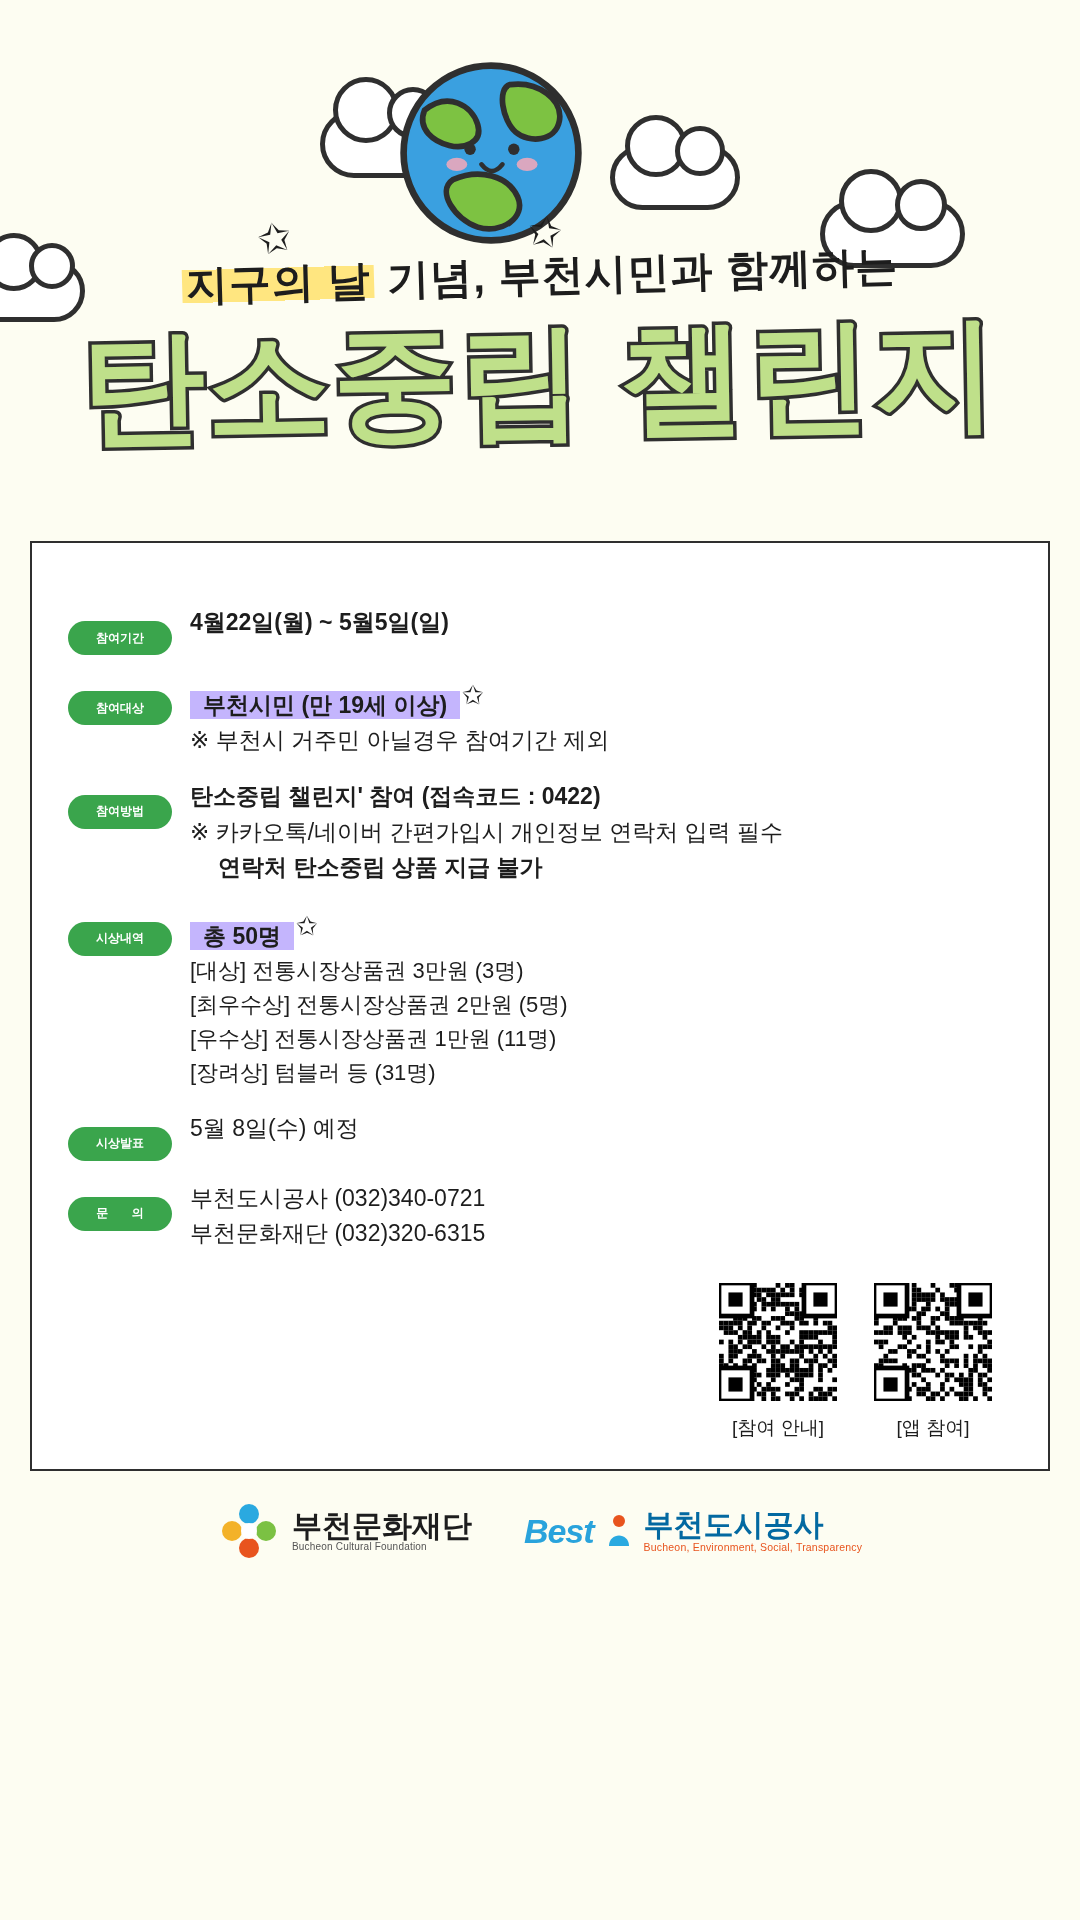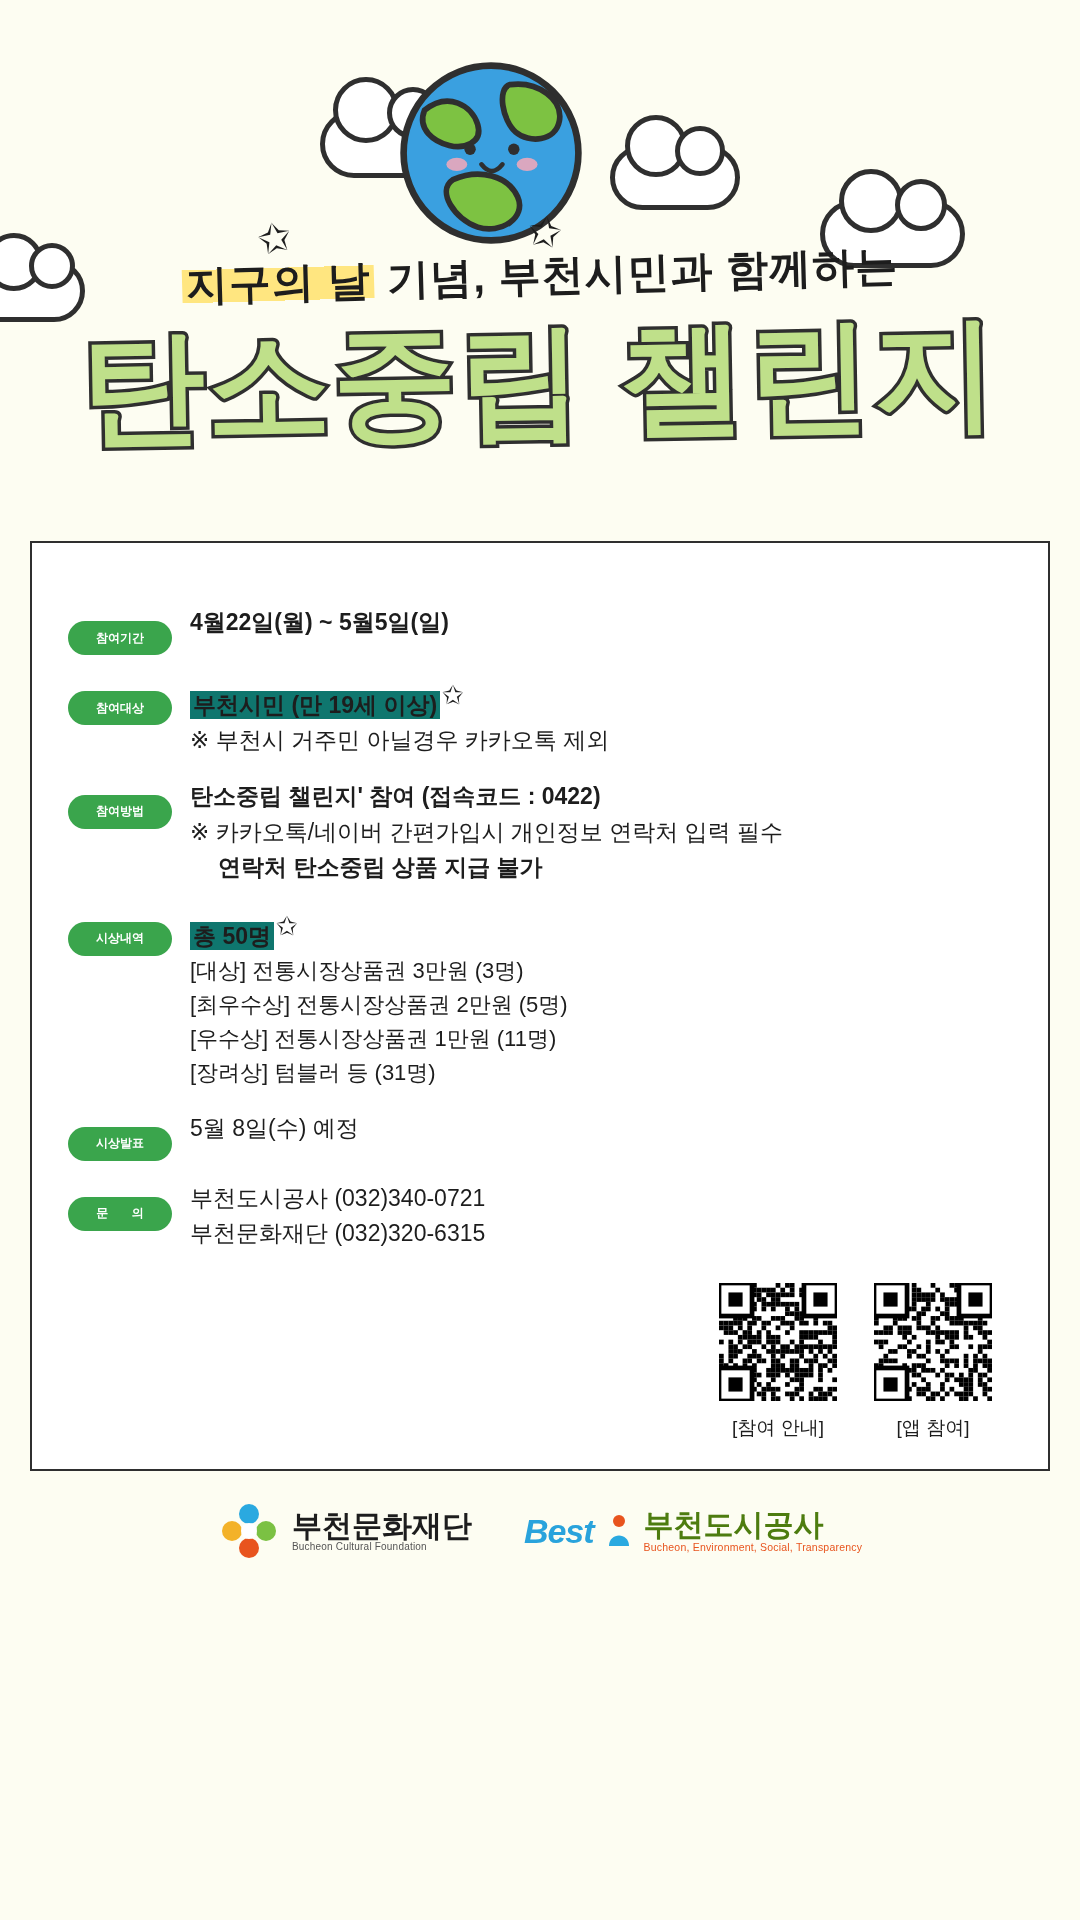--- a/index.html
+++ b/index.html
@@ -145,23 +145,23 @@
   .tag.wide-space { letter-spacing: 10px; text-indent: 10px; }
 
   .row-body {
     margin-left: 18px;
     font-size: 23px;
     color: #1d1d1d;
     line-height: 1.55;
   }
   .row-body .strong { font-weight: bold; }
   .row-body .hl-y {
-    background: #0f766e;
+    background: #c4b5fd;
     font-weight: bold;
-    padding: 1px 3px;
+    padding: 1px 13px;
   }
   .row-body .note { color: #1d1d1d; }
   .row-body .indent { padding-left: 28px; font-weight: bold; }
   .row-body .list-line { font-size: 22px; }
 
   .star-inline {
     font-size: 26px;
     vertical-align: super;
     margin-left: 2px;
   }
@@ -208,21 +208,21 @@
     font-size: 30px;
     font-weight: bold;
     color: #1d1d1d;
     line-height: 1.05;
   }
   .logo-sub {
     font-size: 10px;
     color: #555;
     letter-spacing: 0.2px;
   }
-  .logo-name-2 { color: #4d7c0f; }
+  .logo-name-2 { color: #0369a1; }
   .logo-sub-2 { color: #e8541e; font-size: 10.5px; }
   .best-word {
     font-size: 34px;
     font-style: italic;
     font-weight: bold;
     color: #29a3dc;
     letter-spacing: -1px;
   }
 </style>
 </head>
@@ -262,21 +262,21 @@
       <div class="row">
         <div class="tag">참여기간</div>
         <div class="row-body">
           <div class="strong">4월22일(월) ~ 5월5일(일)</div>
         </div>
       </div>
       <div class="row">
         <div class="tag">참여대상</div>
         <div class="row-body">
           <div><span class="hl-y">부천시민 (만 19세 이상)</span><span class="star-inline">✩</span></div>
-          <div class="note">※ 부천시 거주민 아닐경우 카카오톡 제외</div>
+          <div class="note">※ 부천시 거주민 아닐경우 참여기간 제외</div>
         </div>
       </div>
       <div class="row">
         <div class="tag">참여방법</div>
         <div class="row-body">
           <div class="strong">탄소중립 챌린지' 참여 (접속코드 : 0422)</div>
           <div class="note">※ 카카오톡/네이버 간편가입시 개인정보 연락처 입력 필수</div>
           <div class="indent">연락처 탄소중립 상품 지급 불가</div>
         </div>
       </div>

